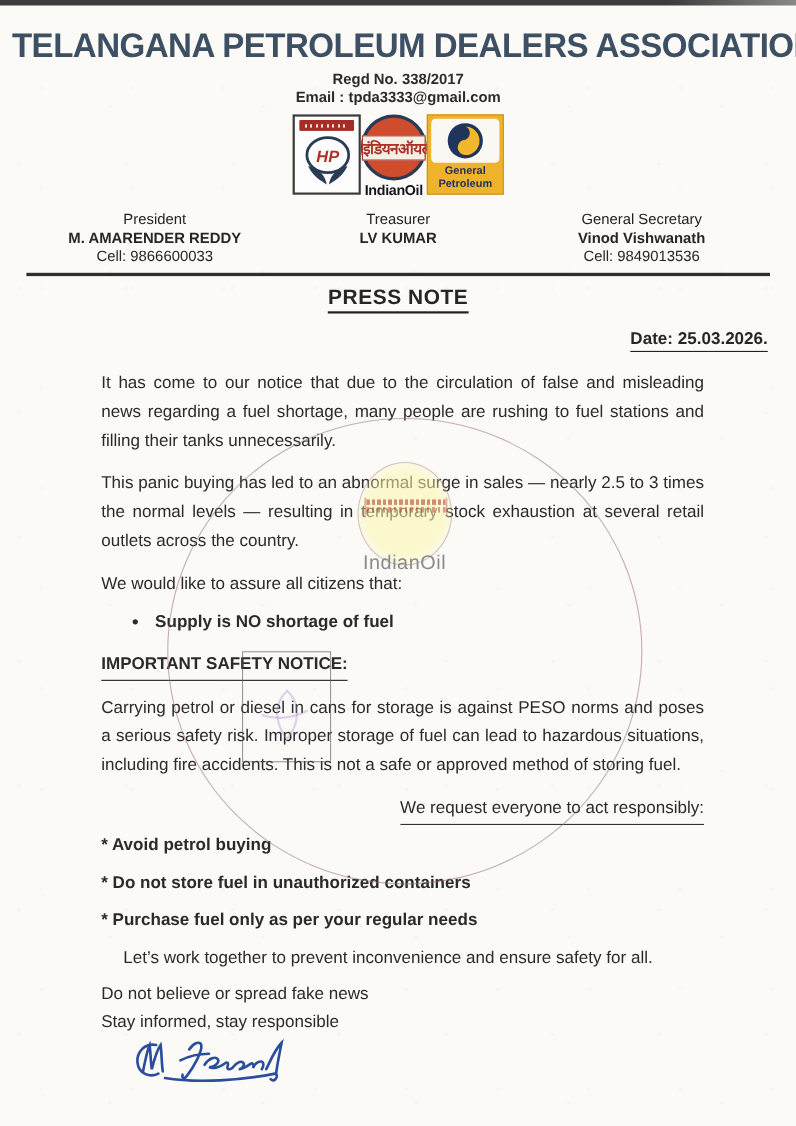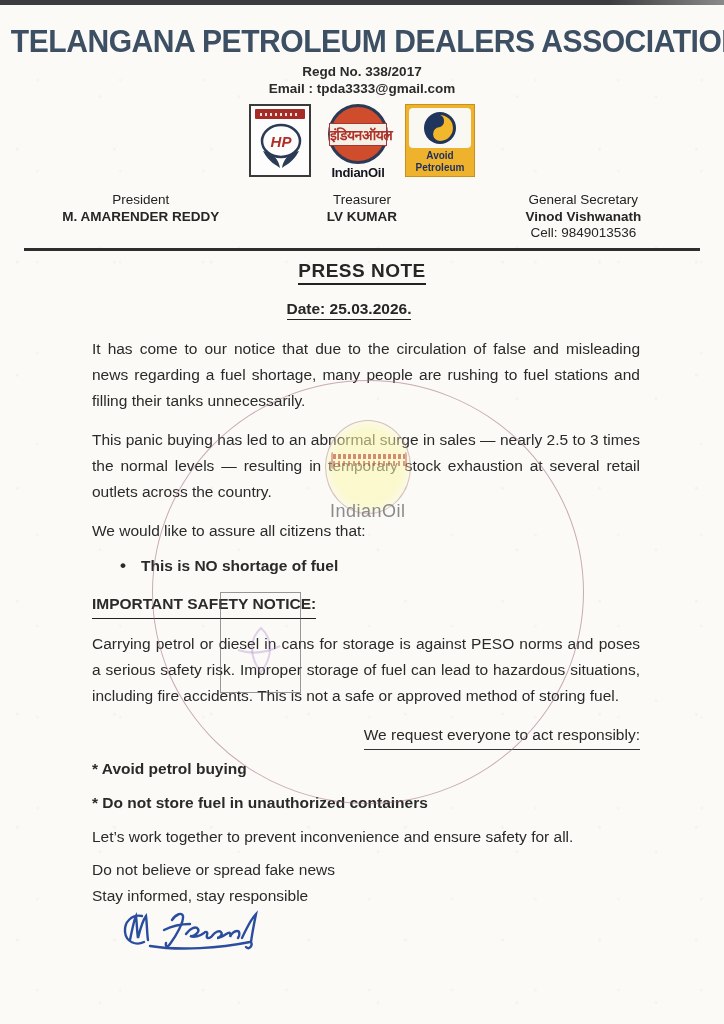--- a/index.html
+++ b/index.html
@@ -17,21 +17,21 @@
   .topbar { position:absolute; top:0; left:0; width:100%; height:5px;
     background:linear-gradient(90deg,#3c3c3e 0 84%, #8a8a8a); }
 
   
   .assoc-title { margin-top:24px; text-align:center; font-size:31px; font-weight:700;
     color:#3d4f63; letter-spacing:-0.5px; transform:scaleX(0.97); white-space:nowrap; }
   .regd, .email { text-align:center; font-weight:700; font-size:13.5px; color:#2b2b2b; line-height:17px; }
   .regd { margin-top:3px; }
 
   
-  .logo-row { margin-top:7px; display:flex; justify-content:center; align-items:flex-start; gap:17px; height:82px; }
+  .logo-row { margin-top:7px; display:flex; justify-content:center; align-items:flex-start; gap:0; height:82px; }
   .hp-logo { width:62px; height:73px; border:2px solid #3a3a3a; background:#fdfdfd; padding:3px 4px; }
   .hp-banner { height:10px; background:#a52d26; border-radius:1px;
     background-image:repeating-linear-gradient(90deg, rgba(255,255,255,.85) 0 2px, transparent 2px 5px);
     background-size:80% 3px; background-position:center; background-repeat:no-repeat; }
   .io-logo { display:flex; flex-direction:column; align-items:center; }
   .io-circle { width:60px; height:60px; border-radius:50%; background:#cf4c2c; border:3px solid #2b3a55;
     display:flex; align-items:center; justify-content:center; }
   .io-band { width:58px; background:#f4f0e6; border:1px solid #a33; padding:1px 0; text-align:center;
     font-size:14px; font-weight:700; color:#b03028; letter-spacing:-0.5px; }
   .io-word { font-size:13px; font-weight:700; color:#14141e; margin-top:1px; letter-spacing:-0.3px; }
@@ -47,38 +47,38 @@
   .official .role { font-weight:400; color:#222; }
   .official .name { font-weight:700; }
   .official .cell { font-weight:400; }
 
   .divider { margin:6px 24px 0 24px; height:3px; background:#2e2e30; }
 
   .press-note-wrap { text-align:center; margin-top:9px; }
   .press-note { display:inline-block; font-size:19px; font-weight:700; letter-spacing:0.5px;
     border-bottom:2px solid #222; padding-bottom:1px; }
 
-  .date-wrap { text-align:center; margin:15px 26px 0 0; }
+  .date-wrap { text-align:right; margin:15px 26px 0 0; }
   .date { display:inline-block; font-size:15.5px; font-weight:700;
     border-bottom:1.5px solid #222; padding-bottom:1px; }
 
   
   .body-col { margin:16px 84px 0 92px; font-size:15.5px; line-height:26px; color:#2a2a2a; }
   .para { text-align:justify; margin-bottom:13px; }
   .intro { margin-bottom:6px; }
   ul.assure-list { list-style:none; margin:4px 0 8px 28px; }
   ul.assure-list li { font-weight:700; font-size:15.5px; line-height:32px; position:relative; padding-left:21px; }
   ul.assure-list li::before { content:"•"; position:absolute; left:0; top:0; font-size:17px; }
   .safety-heading-wrap { margin:9px 0 12px 0; }
   .safety-heading { display:inline-block; font-weight:700; border-bottom:1.8px solid #222; padding-bottom:1px; }
   .request-heading-wrap { margin:2px 0 9px 0;text-align:right; }
   .request-heading { display:inline-block; border-bottom:1.5px solid #333; padding-bottom:1px; }
   .star-item { font-weight:700; line-height:20px; margin-bottom:14px; }
   .closing { margin-bottom:6px; line-height:20px; }
-  .closing.first { margin-bottom:13px; }
+  .closing.first { margin-bottom:13px;margin-left:20px; }
   .closing.last { margin-bottom:0; }
 
   
   .sig-block { margin:2px 0 0 92px; }
   .sig-svg { display:block; margin:-2px 0 -6px 28px; }
 
   
   .stamp { position:absolute; pointer-events:none; }
   .stamp-ring { left:152px; top:380px; width:432px; height:424px;
     border:1.6px solid rgba(158,105,125,.55); border-radius:50%; }
@@ -125,30 +125,31 @@
     </div>
     <div class="bp-logo">
       <div class="bp-top">
         <svg width="36" height="36" viewBox="0 0 36 36">
           <circle cx="18" cy="18" r="16" fill="#20355e"></circle>
           <path d="M18,5 a13,13 0 0 1 0,26 a7,7 0 0 1 0,-14 a6.5,6.5 0 0 0 0,-12 Z" fill="#f2b members82d"></path>
           <path d="M18,5 a13,13 0 0 1 0,26 a7,7 0 0 1 0,-14 a6.5,6.5 0 0 0 0,-12 Z" fill="#f2b82d"></path>
         </svg>
       </div>
       <div class="bp-text">
-        <div>Avoid</div>
+        <div>General</div>
         <div>Petroleum</div>
       </div>
     </div>
   </div>
 
   <div class="officials">
     <div class="official">
       <div class="role">President</div>
       <div class="name">M. AMARENDER REDDY</div>
+      <div class="cell">Cell: 9866600033</div>
     </div>
     <div class="official">
       <div class="role">Treasurer</div>
       <div class="name">LV KUMAR</div>
     </div>
     <div class="official">
       <div class="role">General Secretary</div>
       <div class="name">Vinod Vishwanath</div>
       <div class="cell">Cell: 9849013536</div>
     </div>
@@ -162,31 +163,32 @@
 
   <div class="date-wrap">
     <span class="date">Date: 25.03.2026.</span>
   </div>
 
   <div class="body-col">
     <p class="para">It has come to our notice that due to the circulation of false and misleading news regarding a fuel shortage, many people are rushing to fuel stations and filling their tanks unnecessarily.</p>
     <p class="para">This panic buying has led to an abnormal surge in sales — nearly 2.5 to 3 times the normal levels — resulting in temporary stock exhaustion at several retail outlets across the country.</p>
     <p class="intro">We would like to assure all citizens that:</p>
     <ul class="assure-list">
-      <li>This is NO shortage of fuel</li>
+      <li>Supply is NO shortage of fuel</li>
     </ul>
     <div class="safety-heading-wrap">
       <span class="safety-heading">IMPORTANT SAFETY NOTICE:</span>
     </div>
     <p class="para">Carrying petrol or diesel in cans for storage is against PESO norms and poses a serious safety risk. Improper storage of fuel can lead to hazardous situations, including fire accidents. This is not a safe or approved method of storing fuel.</p>
     <div class="request-heading-wrap">
       <span class="request-heading">We request everyone to act responsibly:</span>
     </div>
     <div class="star-item">* Avoid petrol buying</div>
     <div class="star-item">* Do not store fuel in unauthorized containers</div>
+    <div class="star-item">* Purchase fuel only as per your regular needs</div>
     <p class="closing first">Let’s work together to prevent inconvenience and ensure safety for all.</p>
     <p class="closing">Do not believe or spread fake news</p>
     <p class="closing last">Stay informed, stay responsible</p>
   </div>
 
   <div class="sig-block">
     <svg class="sig-svg" width="160" height="48" viewBox="0 0 160 48">
       <g fill="none" stroke="#2a4d9e" stroke-width="2.4" stroke-linecap="round">
         <path d="M22,10 C12,8 4,16 5,26 C6,36 16,40 24,36"></path>
         <path d="M10,34 C12,24 14,14 16,10 C17,18 17,26 18,32 C20,24 23,14 26,10 C27,18 27,28 28,34"></path>

